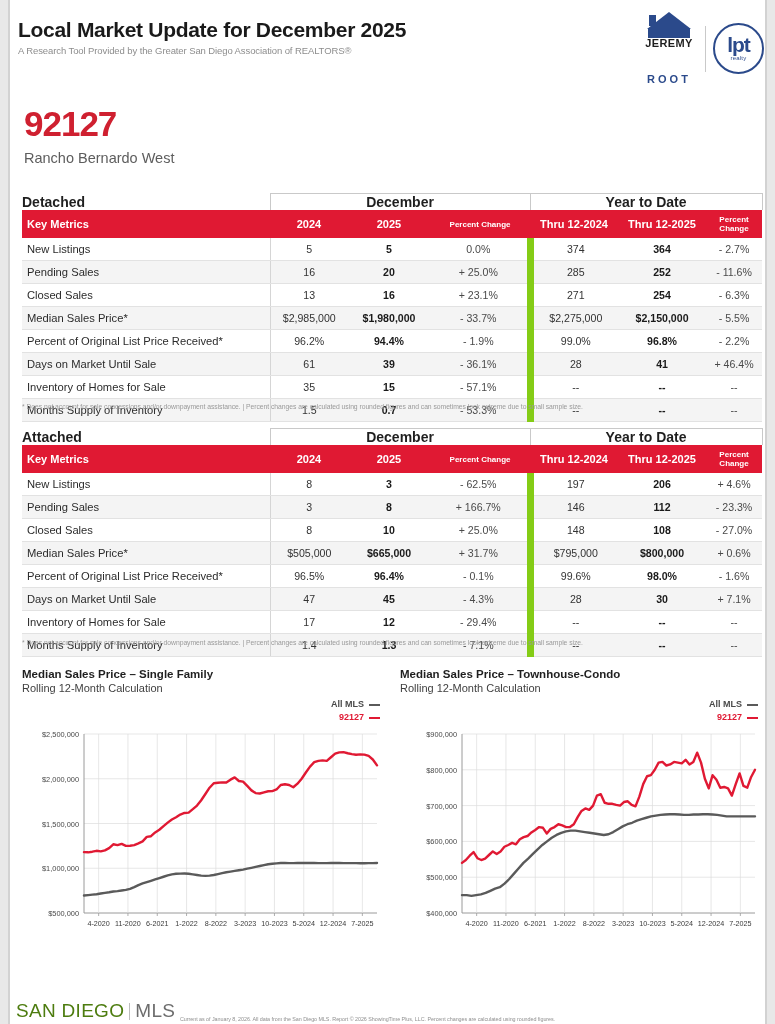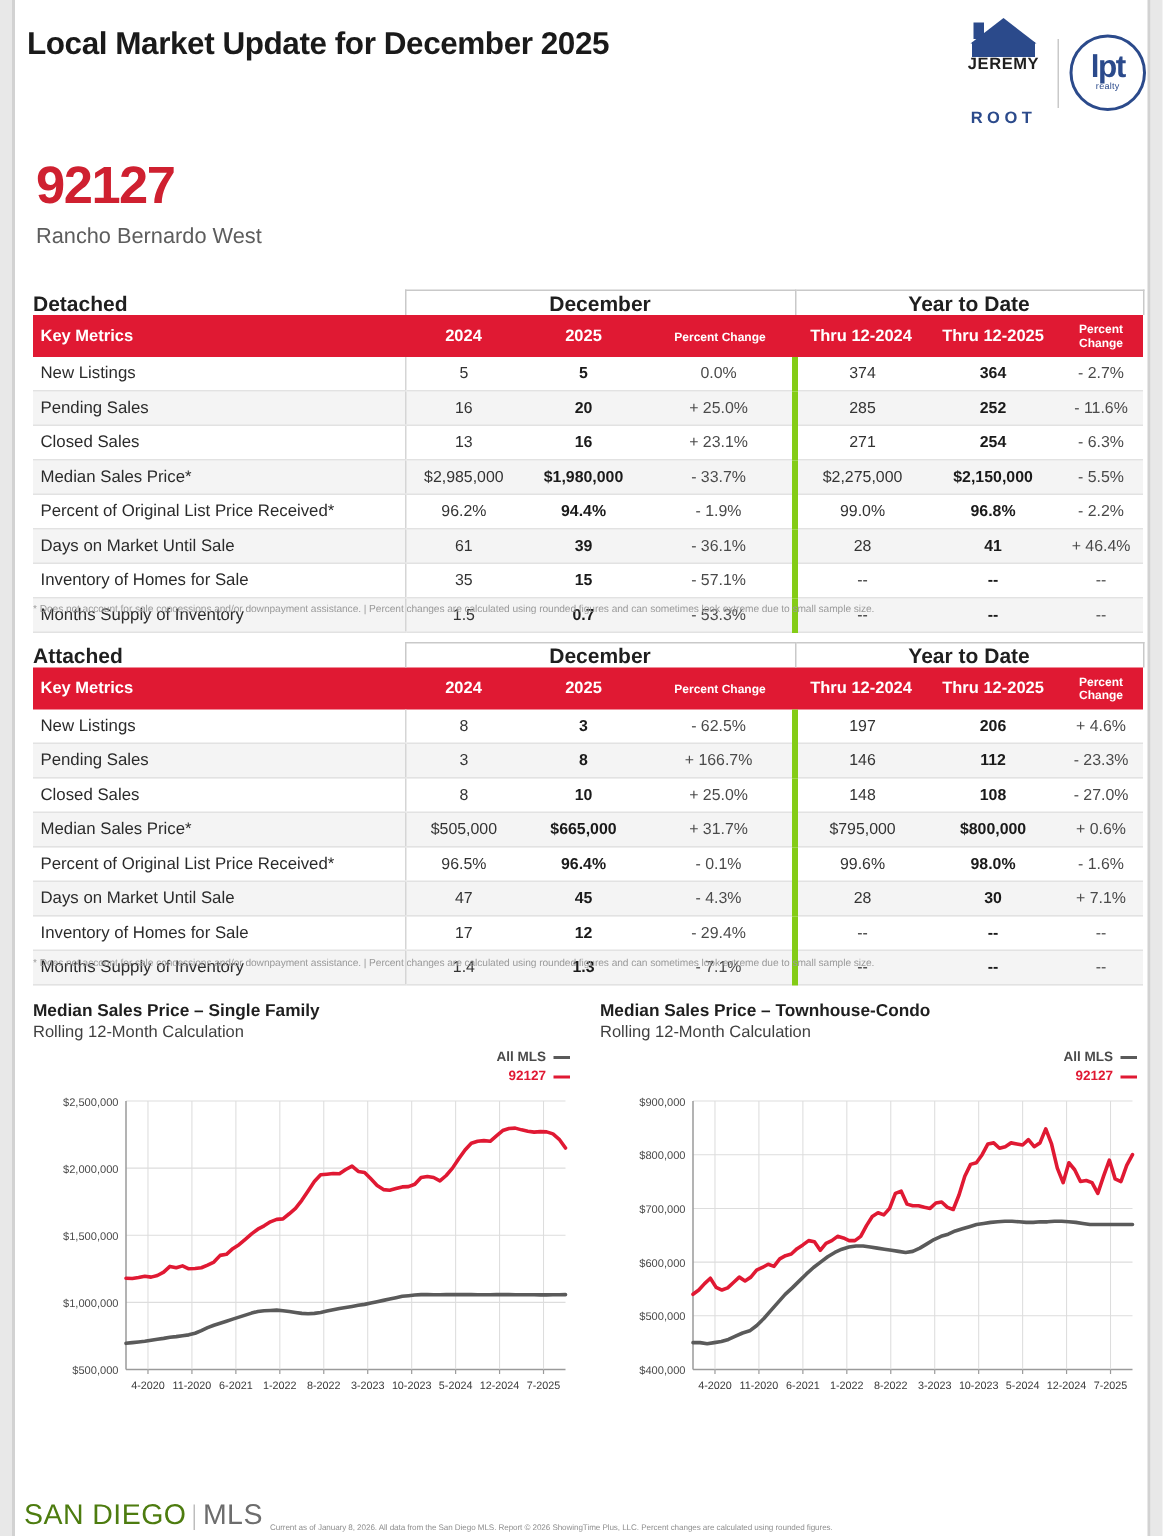--- a/index.html
+++ b/index.html
@@ -74,21 +74,21 @@
 
   .drow td{
     padding:5px 0 5px 0;text-align:center;font-size:10.6px;
     border-bottom:1px solid #e2e2e2;
   }
   .drow td.metric{text-align:left;padding-left:5px;font-size:11.2px;color:#2b2b2b;}
   .drow.alt td{background:#f4f4f4;}
   .drow td.cur{font-weight:bold;color:#1a1a1a;}
   .drow td.pcv{color:#4a4a4a;}
   .drow td.sep{border-left:1px solid #d5d5d5;}
-  .drow td.sepr{border-right:4px solid #84cc16;}
+  .drow td.sepr{border-right:7px solid #84cc16;}
 
   .tnote{
     position:absolute;left:14px;font-size:6.8px;color:#9a9a9a;letter-spacing:-0.05px;
   }
 
   
   .chart{position:absolute;top:668px;width:360px;}
   .chart.left{left:14px;}
   .chart.right{left:392px;}
   .ch-title{font-size:11.5px;font-weight:bold;color:#1f1f1f;}
@@ -115,20 +115,21 @@
 </style>
 </head>
 <body>
 
 <div class="page">
   <div class="edge-l"></div>
   <div class="edge-r"></div>
 
   <div class="hdr">
     <div class="hdr-title">Local Market Update for December 2025</div>
+    <div class="hdr-sub">A Research Tool Provided by the Greater San Diego Association of REALTORS®</div>
   </div>
 
   <div class="logos">
     <div class="logo-jr">
       <div class="jr-house">
         <div class="jr-chim"></div>
           <div class="jr-roof"></div>
           <div class="jr-body"></div>
       </div>
       <div class="jr-t1">JEREMY</div>

